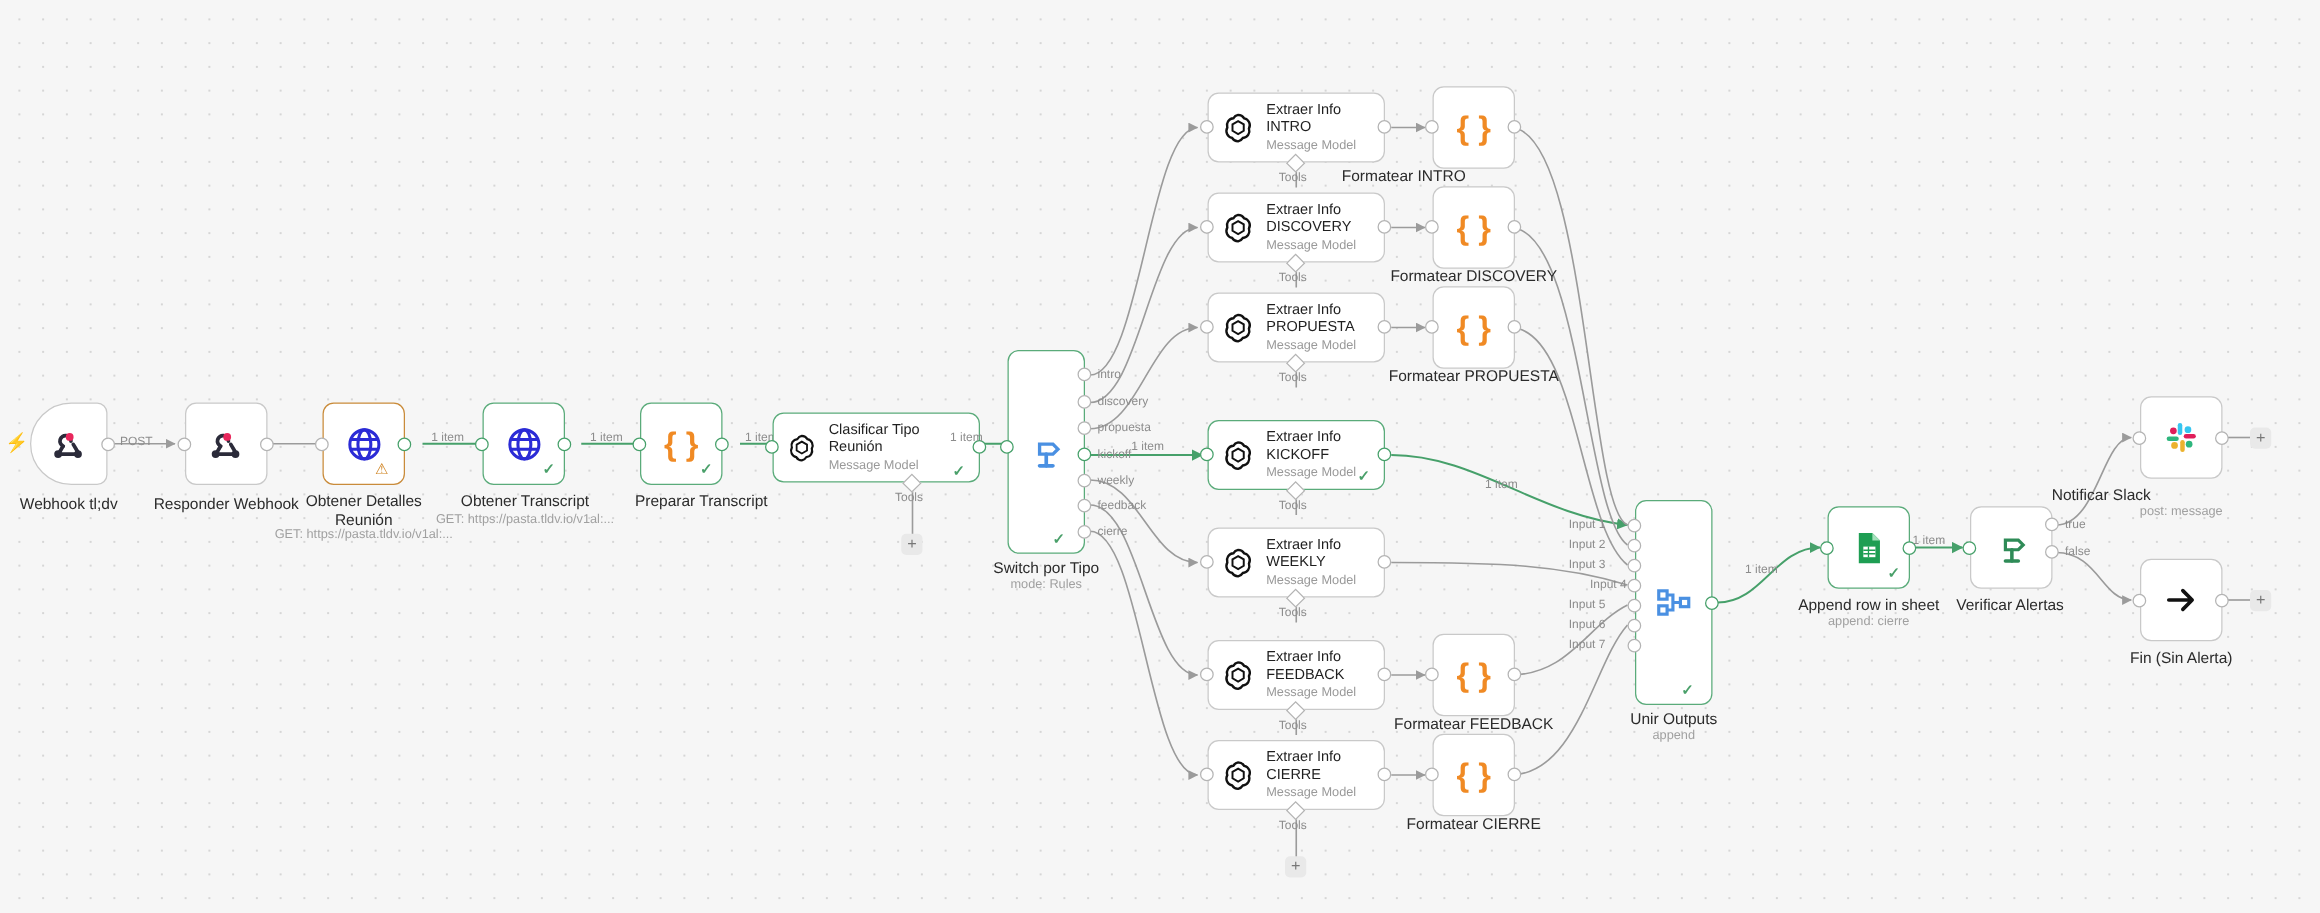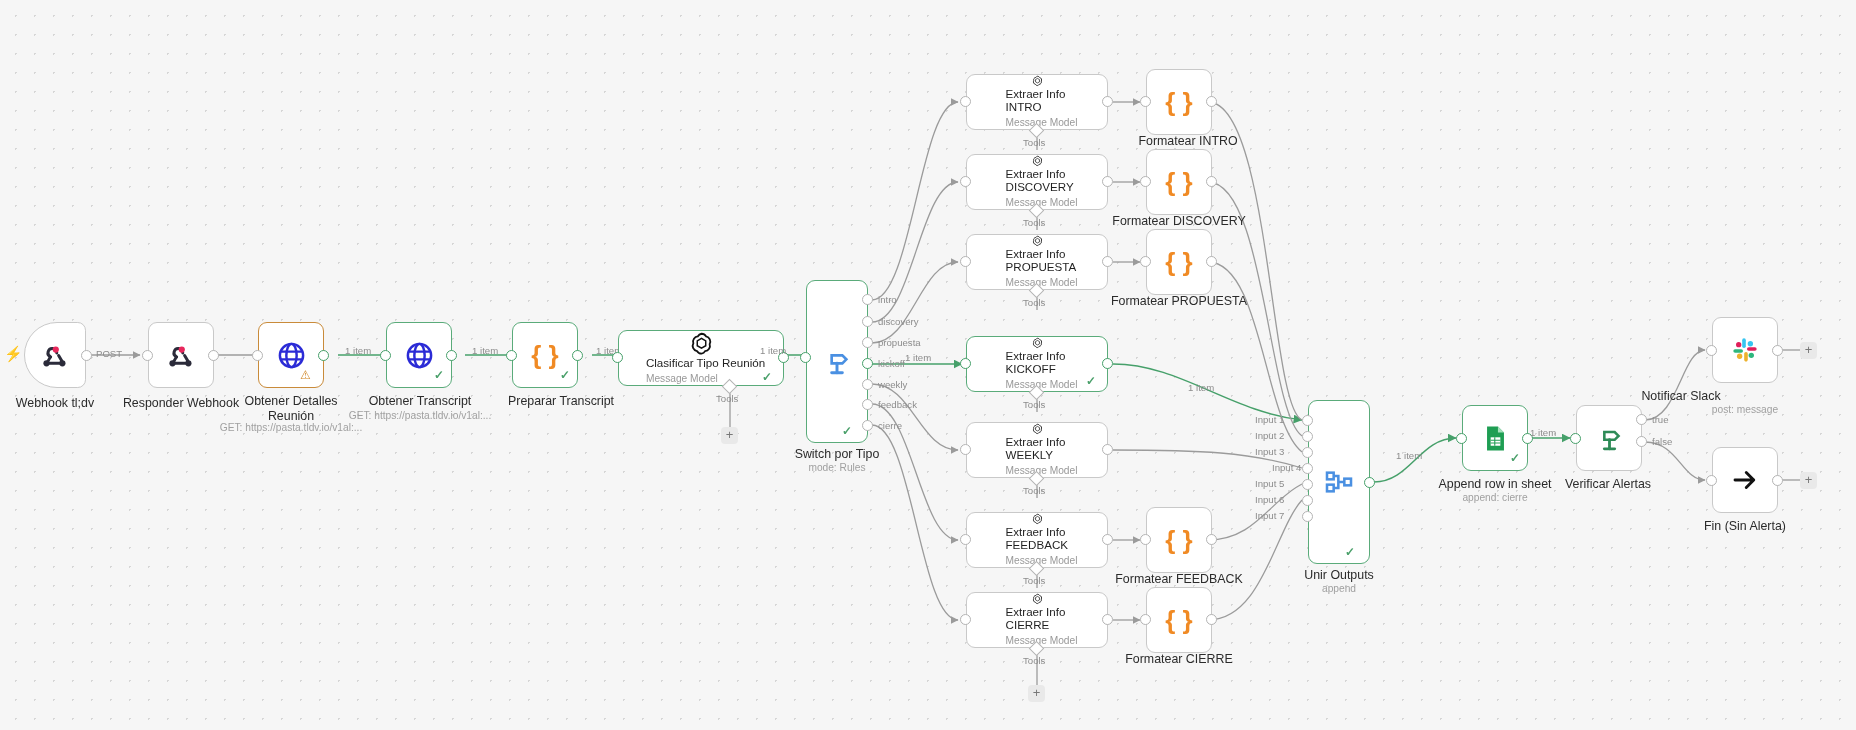--- a/index.html
+++ b/index.html
@@ -12,21 +12,21 @@
     position:relative;width:1856px;height:730px;
     background-color:#f6f6f6;
     background-image:radial-gradient(circle, #d6d6d6 1px, transparent 1px);
     background-size:19px 19px;
     background-position:6px 6px;
   }
   svg.edges{position:absolute;left:0;top:0;width:1856px;height:730px;pointer-events:none;}
 
   
   .node{position:absolute;box-sizing:border-box;background:#fff;border:1.5px solid #c9c9c9;border-radius:9px;
-        display:flex;align-items:center;flex-direction:column;}
+        display:flex;align-items:center;}
   .node.wide{width:140px;height:68px;padding:0 10px;}
   .node.sq{width:66px;height:66px;justify-content:center;}
   .node.tall{width:62px;height:150px;justify-content:center;}
   .node.green{border-color:#5aab7a;}
   .node.orange{border-color:#c98b3a;}
   .node.trigger{border-radius:36px 9px 9px 36px;width:62px;height:66px;justify-content:center;}
 
   .ntitle{font-size:11.6px;color:#1f1f1f;line-height:13.6px;}
   .nsub{font-size:10.2px;color:#999;line-height:13px;margin-top:2px;}
   .ntextwrap{margin-left:9px;}
@@ -365,21 +365,21 @@
   <div class="dot" style="left:1102px;top:614px;"></div>
   <div class="diamond" style="left:1031px;top:643px;"></div>
   <div class="porttxt" style="left:1023px;top:655px;">Tools</div>
   <div class="plusbtn" style="left:1028px;top:685px;">+</div>
 
   <div class="node sq" style="left:1146px;top:69px;">
     <span style="font-size:26px;color:#f08a24;font-weight:bold;">{ }</span>
   </div>
   <div class="dot" style="left:1140px;top:96px;"></div>
   <div class="dot" style="left:1206px;top:96px;"></div>
-  <div class="label" style="left:1121px;top:134px;width:134px;">Formatear INTRO</div>
+  <div class="label" style="left:1056px;top:134px;width:134px;">Formatear INTRO</div>
 
   <div class="node sq" style="left:1146px;top:149px;">
     <span style="font-size:26px;color:#f08a24;font-weight:bold;">{ }</span>
   </div>
   <div class="dot" style="left:1140px;top:176px;"></div>
   <div class="dot" style="left:1206px;top:176px;"></div>
   <div class="label" style="left:1104px;top:214px;width:150px;">Formatear DISCOVERY</div>
 
   <div class="node sq" style="left:1146px;top:229px;">
     <span style="font-size:26px;color:#f08a24;font-weight:bold;">{ }</span>

